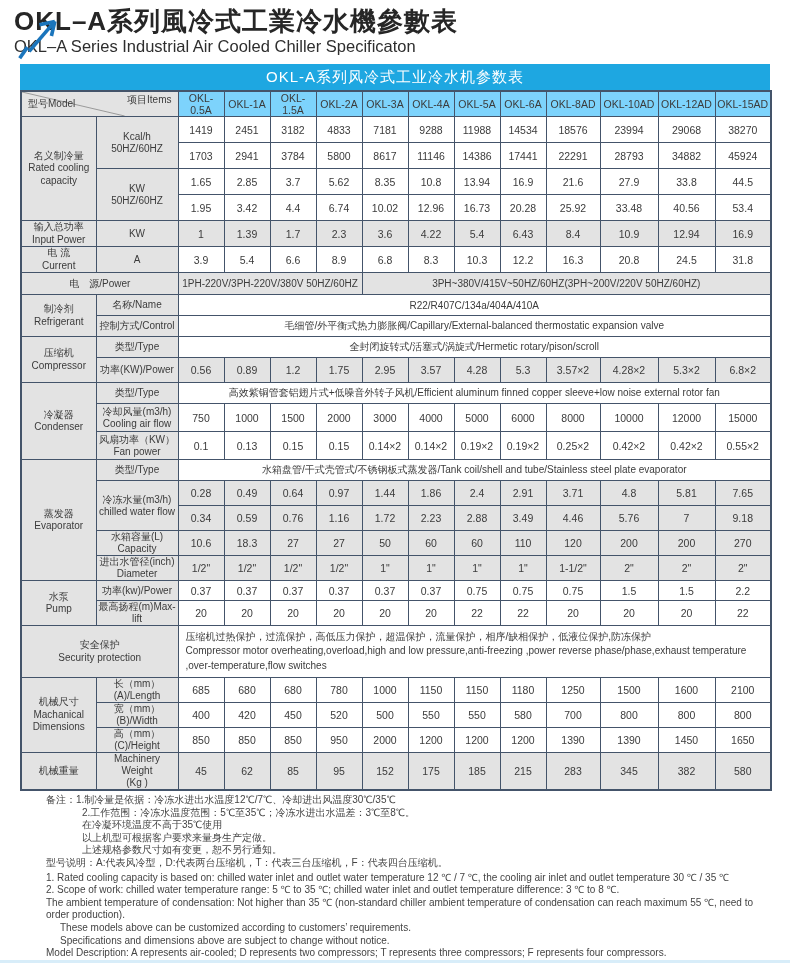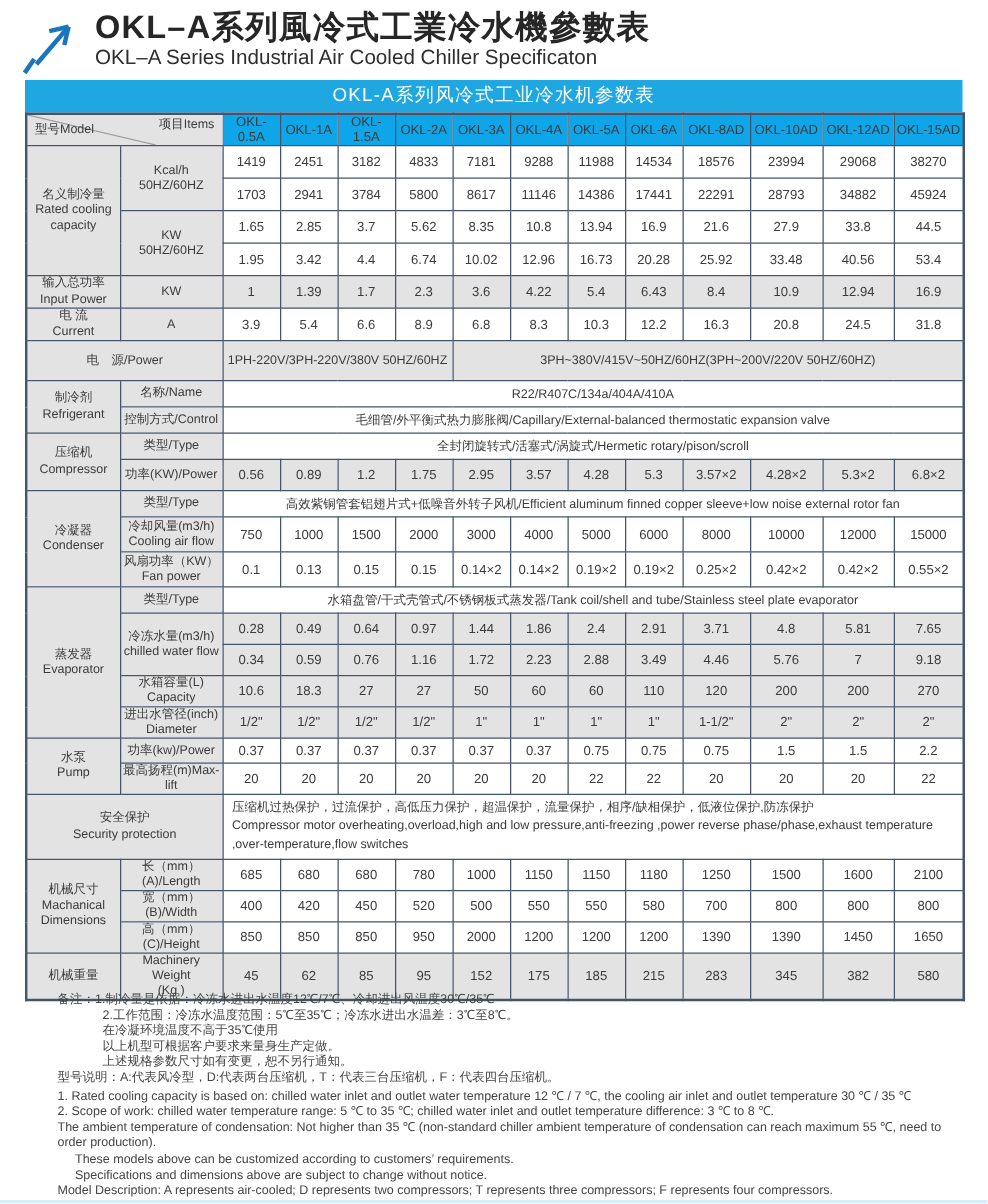--- a/index.html
+++ b/index.html
@@ -2,39 +2,39 @@
 <html><head>
 <meta charset="utf-8">
 <style>
   html,body{margin:0;padding:0;background:#fff;}
   .page{position:relative;width:790px;height:963px;background:#ffffff;overflow:hidden;
         font-family:"Liberation Sans",sans-serif;color:#3b3b3b;}
 
   
   .doc-header{position:absolute;top:6px;left:14px;width:760px;}
   .logo{position:absolute;left:2px;top:6px;width:52px;height:48px;}
-  .titles{margin-left:62px;}
+  .titles{}
   .title-zh{font-size:26px;font-weight:700;color:#262626;line-height:30px;letter-spacing:1px;}
   .title-en{font-size:16.5px;font-weight:400;color:#2e2e2e;line-height:21px;}
 
   
   .spec{position:absolute;left:20px;top:64px;width:750px;}
   .banner{background:#1EA7E1;color:#ffffff;text-align:center;font-size:15px;
           height:26px;line-height:26px;letter-spacing:1px;}
   table{border-collapse:collapse;table-layout:fixed;width:750px;border:2px solid #44546A;}
   td{border:1px solid #44546A;text-align:center;vertical-align:middle;padding:0 1px;overflow:hidden;}
   .lab{background:#E3E3E3;font-size:10px;line-height:1.2;}
   .sec{font-size:10px;line-height:1.25;}
-  .mod{background:#0ea5e9;font-size:10.5px;font-weight:400;margin-top:12px;}
+  .mod{background:#7dd3fc;font-size:10.5px;font-weight:400;margin-top:12px;}
   .val{font-size:10.5px;background:#ffffff;}
   tr.shade td.val{background:#E3E3E3;}
   .span-val{font-size:10px;white-space:nowrap;margin-top:38px;}
   .left-text{text-align:left;padding:3px 7px;font-size:10px;line-height:1.45;margin-top:31px;}
 
-  .r20{height:20px}.r21{height:21px}.r22{height:32px}.r25{height:25px}.r26{height:26px}
+  .r20{height:20px}.r21{height:21px}.r22{height:22px}.r25{height:25px}.r26{height:26px}
   .r28{height:28px}.r30{height:20px}.r34{height:34px}.r52{height:52px}
 
   
   .corner{position:relative;}
   .corner svg{position:absolute;left:0;top:0;width:100%;height:100%;}
   .corner-model{position:absolute;left:6px;top:52%;transform:translateY(-50%);font-size:10px;}
   .corner-items{position:absolute;right:6px;top:32%;transform:translateY(-50%);font-size:10px;}
 
   
   .notes{position:absolute;left:46px;top:794px;width:724px;font-size:10px;line-height:12.6px;color:#444;}

